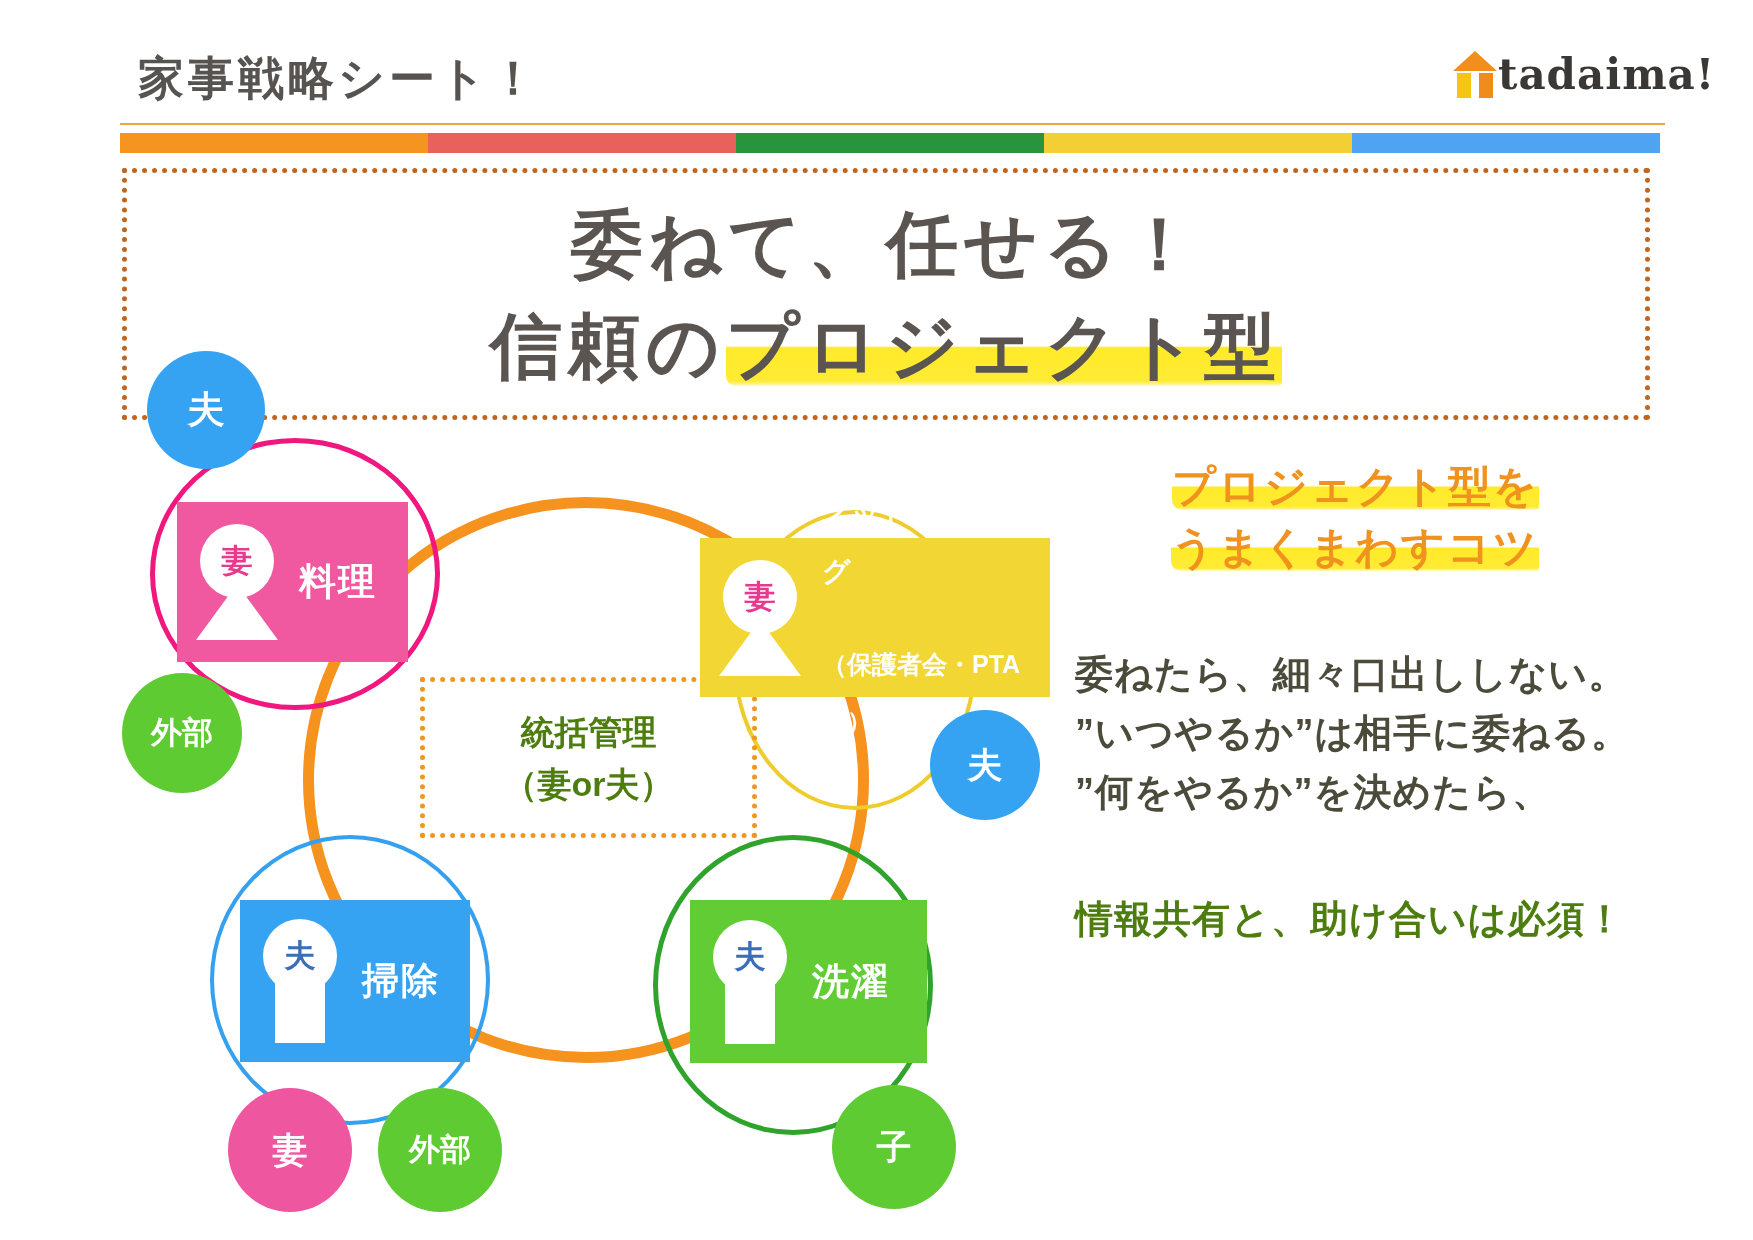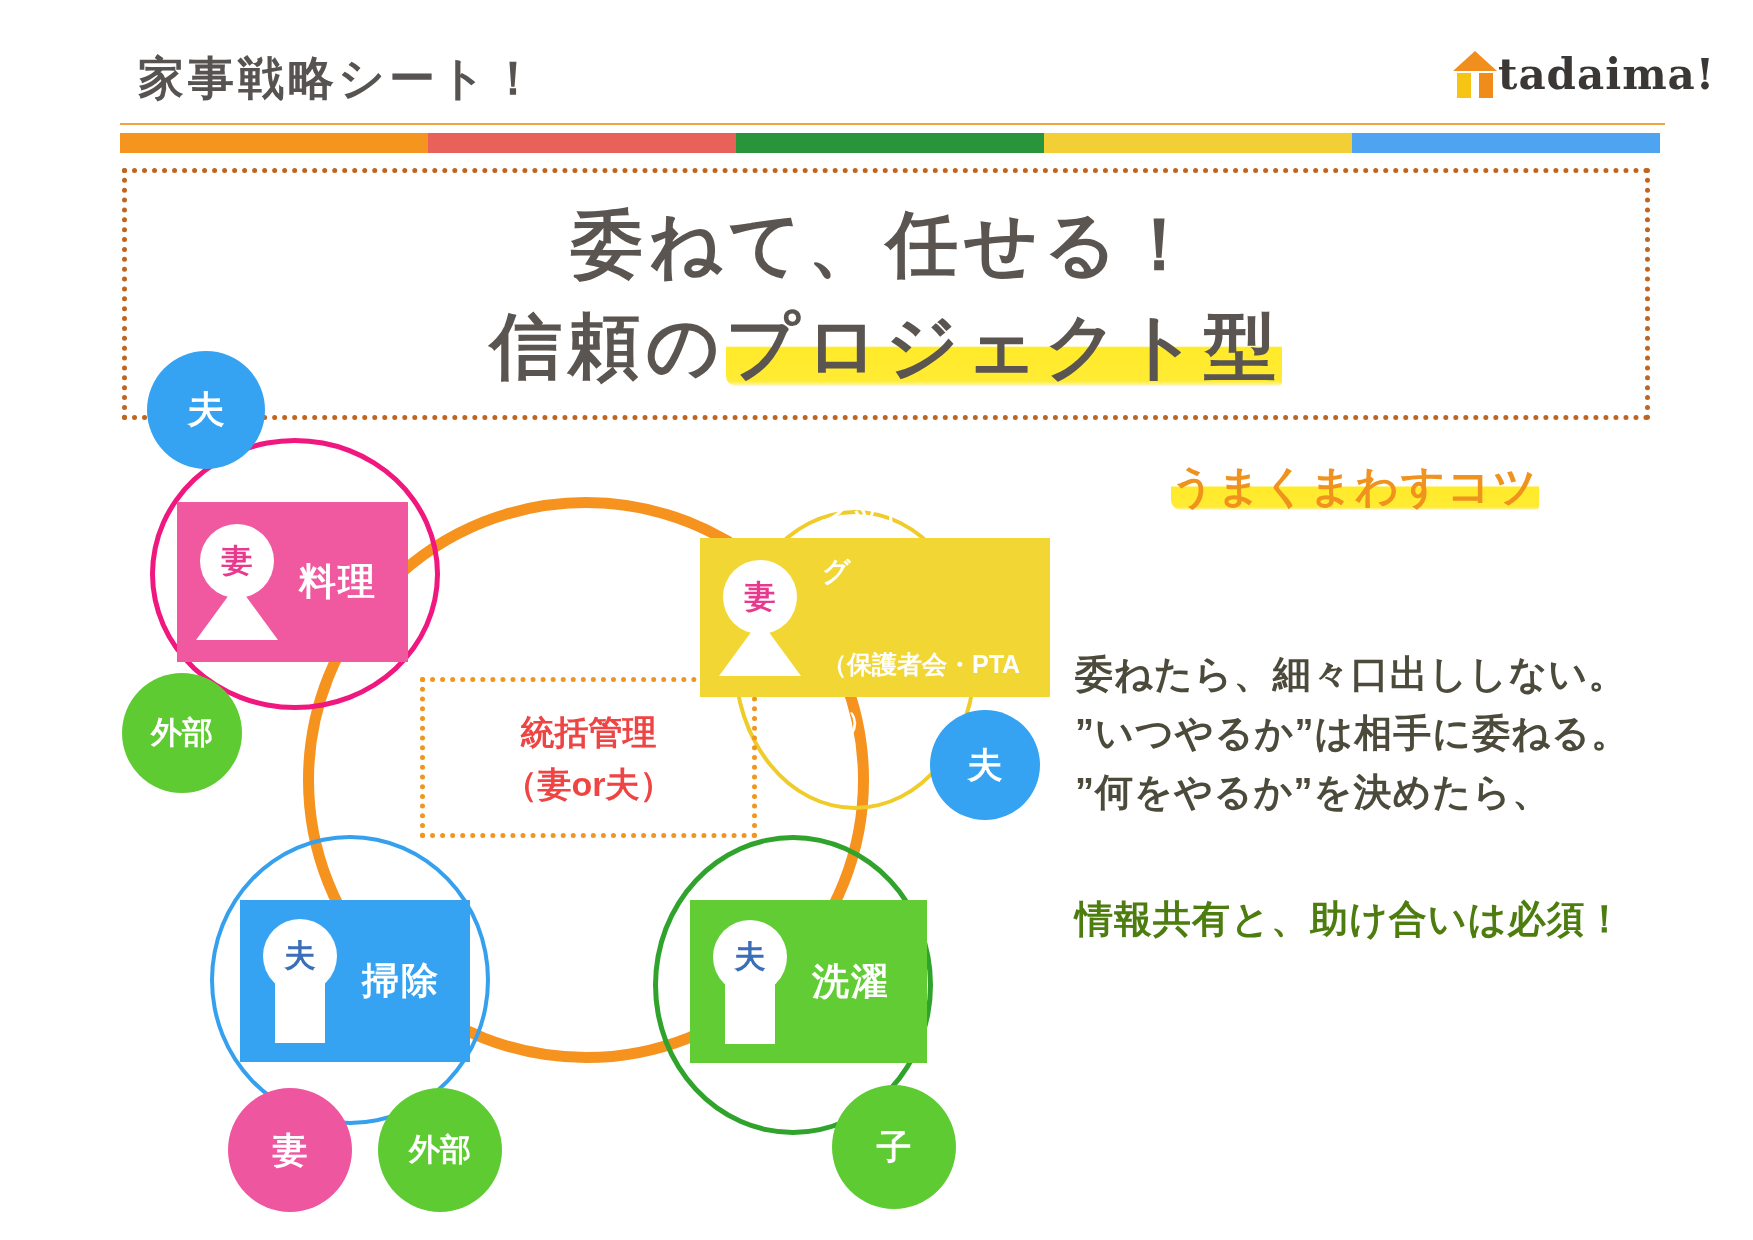--- a/index.html
+++ b/index.html
@@ -33,21 +33,21 @@
 
   
   .ring{border-radius:50%;box-sizing:border-box;background:transparent;}
   .ring.orange-big{left:303px;top:497px;width:566px;height:566px;border:11px solid #F6921E;}
   .ring.pink{left:150px;top:438px;width:290px;height:272px;border:5px solid #F0187E;}
   .ring.yellow{left:733px;top:510px;width:244px;height:300px;border:4px solid #EFCC2A;}
   .ring.blue{left:210px;top:835px;width:280px;height:290px;border:4px solid #35A0EE;}
   .ring.green{left:653px;top:835px;width:280px;height:300px;border:5px solid #2FA32B;}
 
   .center-box{left:420px;top:677px;width:337px;height:161px;border:5px dotted #F0961E;box-sizing:border-box;
-    color:#ef4444;font-weight:bold;font-size:34px;text-align:center;line-height:52px;padding-top:24px;background:transparent;}
+    color:#4d7c0f;font-weight:bold;font-size:34px;text-align:center;line-height:52px;padding-top:24px;background:transparent;}
 
   .task{display:flex;align-items:center;gap:16px;padding-left:14px;box-sizing:border-box;color:#fff;font-weight:bold;}
   .task.cooking{left:177px;top:502px;width:231px;height:160px;background:#F0599F;}
   .task.networking{left:700px;top:538px;width:350px;height:159px;background:#F2D734;}
   .task.cleaning{left:240px;top:900px;width:230px;height:162px;background:#35A3F1;}
   .task.laundry{left:690px;top:900px;width:237px;height:163px;background:#62CC35;}
   .task .label{font-size:37px;letter-spacing:2px;}
   .task .label2{font-size:28px;line-height:57px;letter-spacing:0px;}
   .task .label2 .sub{font-size:25px;margin-top:36px;}
 
@@ -154,20 +154,21 @@
   </div>
 
   <div class="abs sat husband-top z5">夫</div>
   <div class="abs sat external-left z5">外部</div>
   <div class="abs sat husband-right z5">夫</div>
   <div class="abs sat wife-bottom z5">妻</div>
   <div class="abs sat external-bottom z5">外部</div>
   <div class="abs sat child-bottom z5">子</div>
 
   <div class="abs side-heading z3">
+    <div><span class="hl">プロジェクト型を</span></div>
     <div><span class="hl">うまくまわすコツ</span></div>
   </div>
 
   <div class="abs side-body z3">
     <div>委ねたら、細々口出ししない。</div>
     <div>”いつやるか”は相手に委ねる。</div>
     <div>”何をやるか”を決めたら、</div>
   </div>
 
   <div class="abs side-note z3">情報共有と、助け合いは必須！</div>

